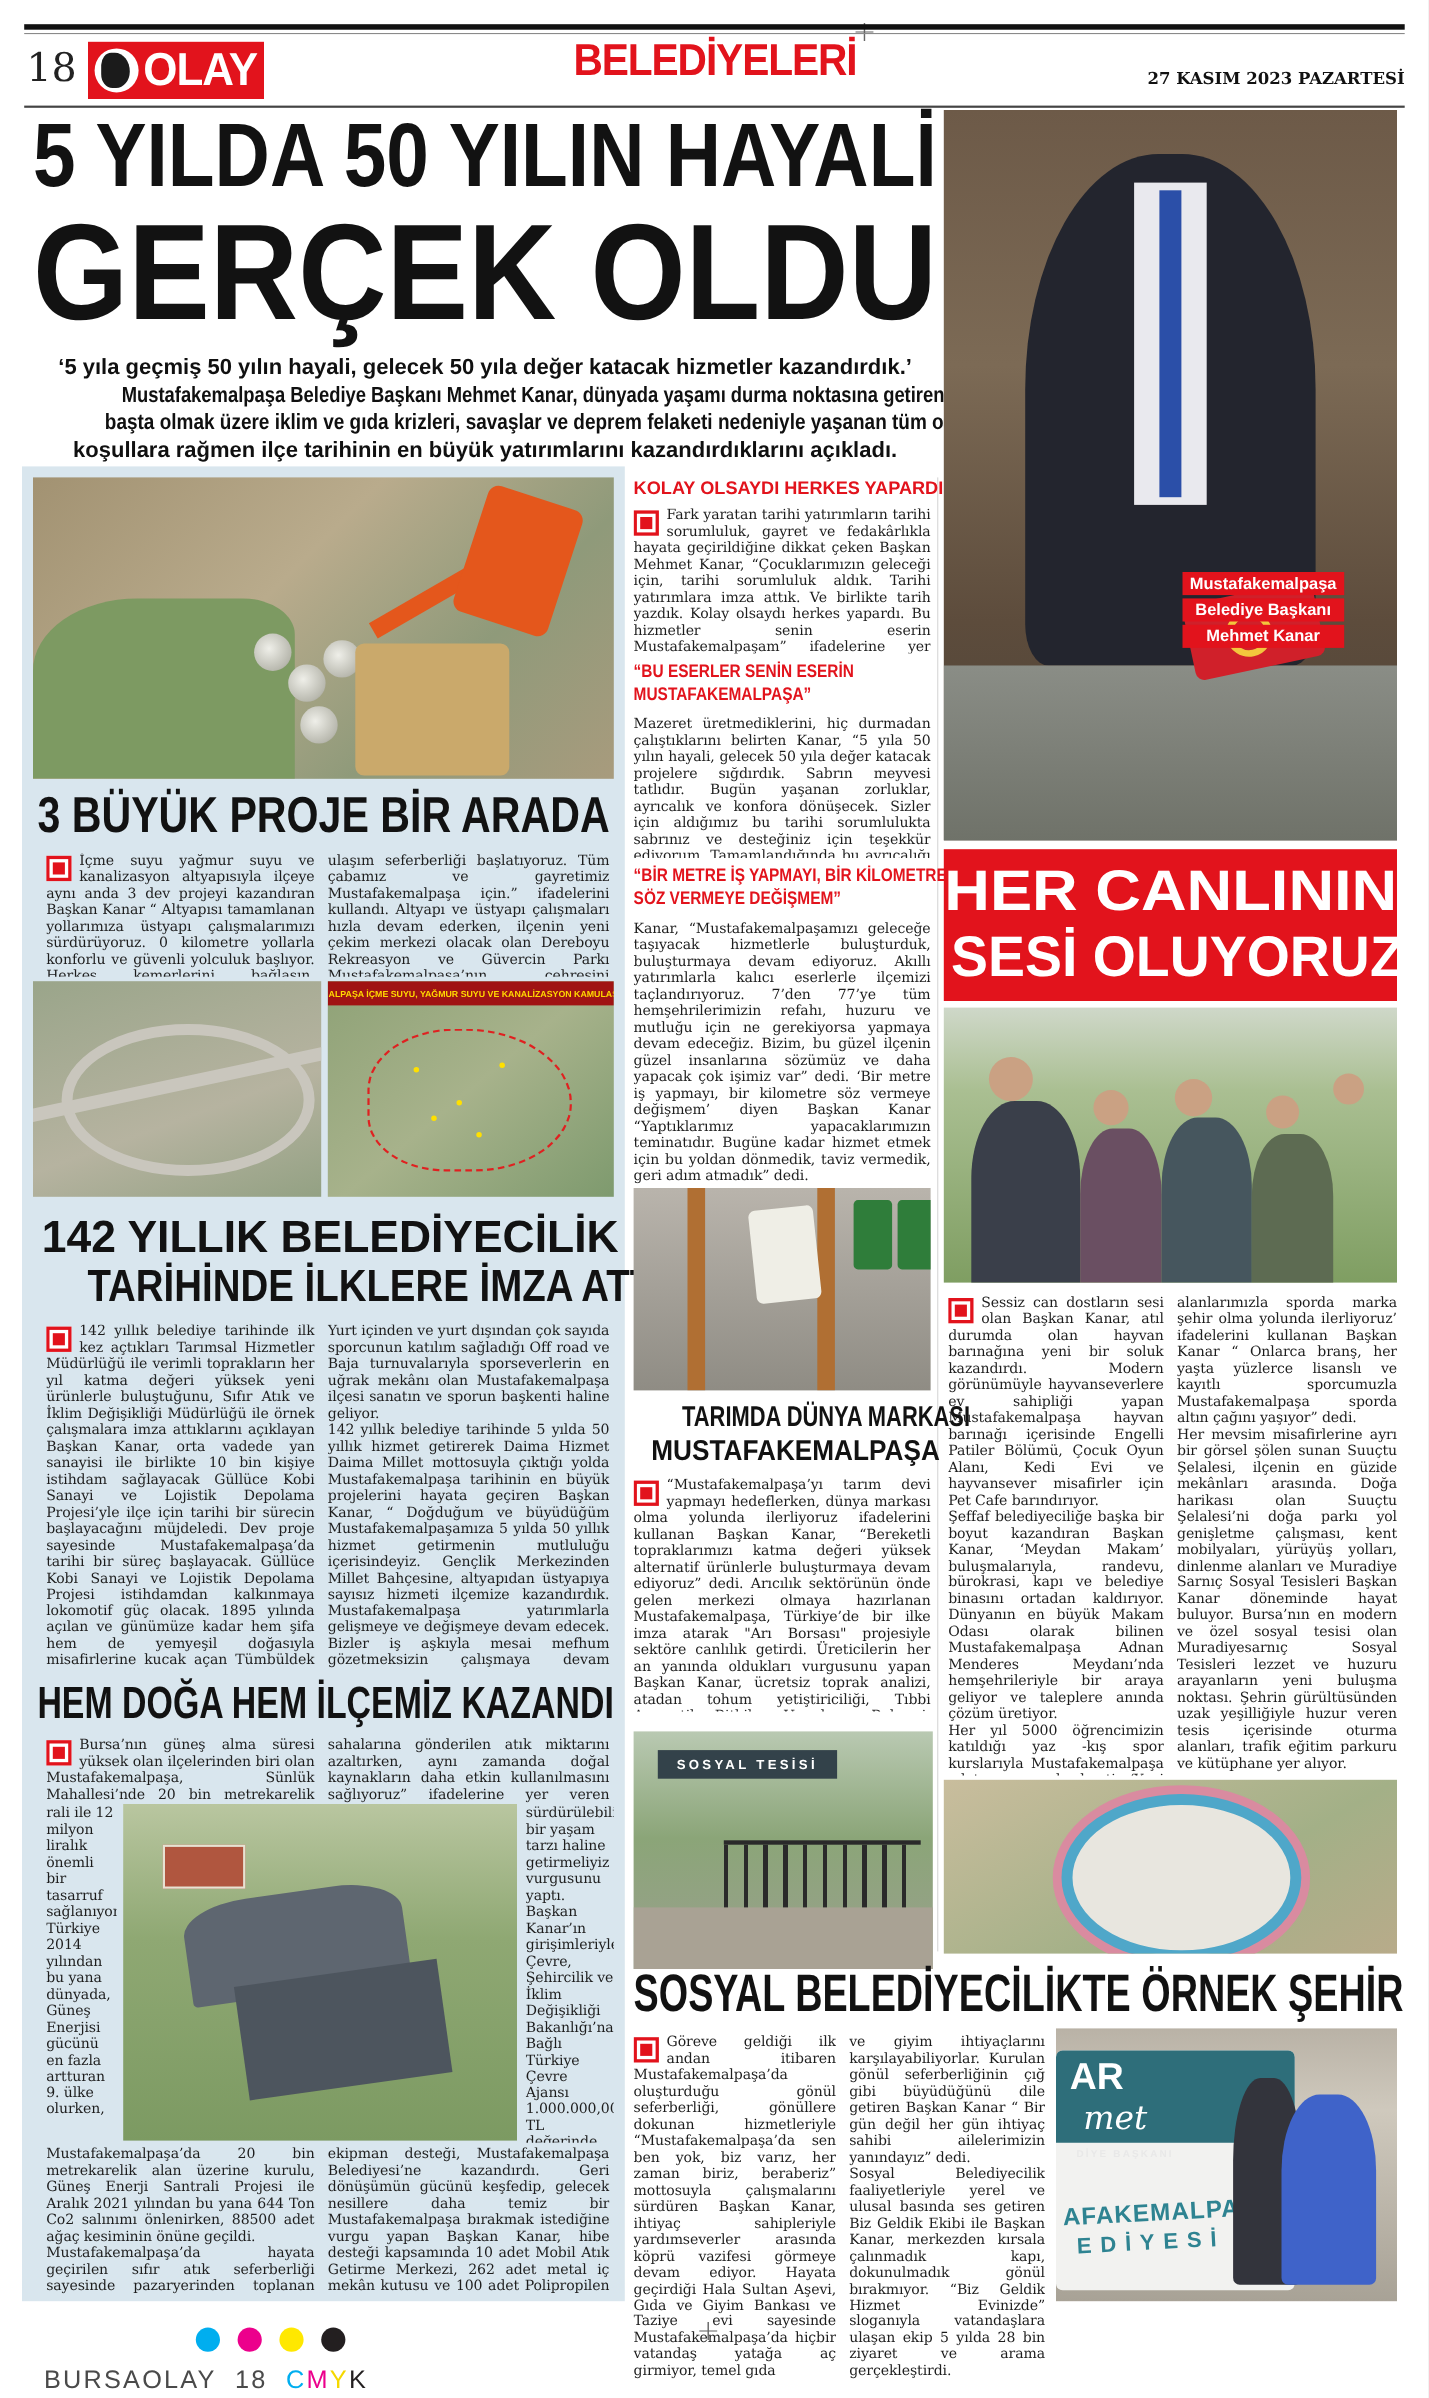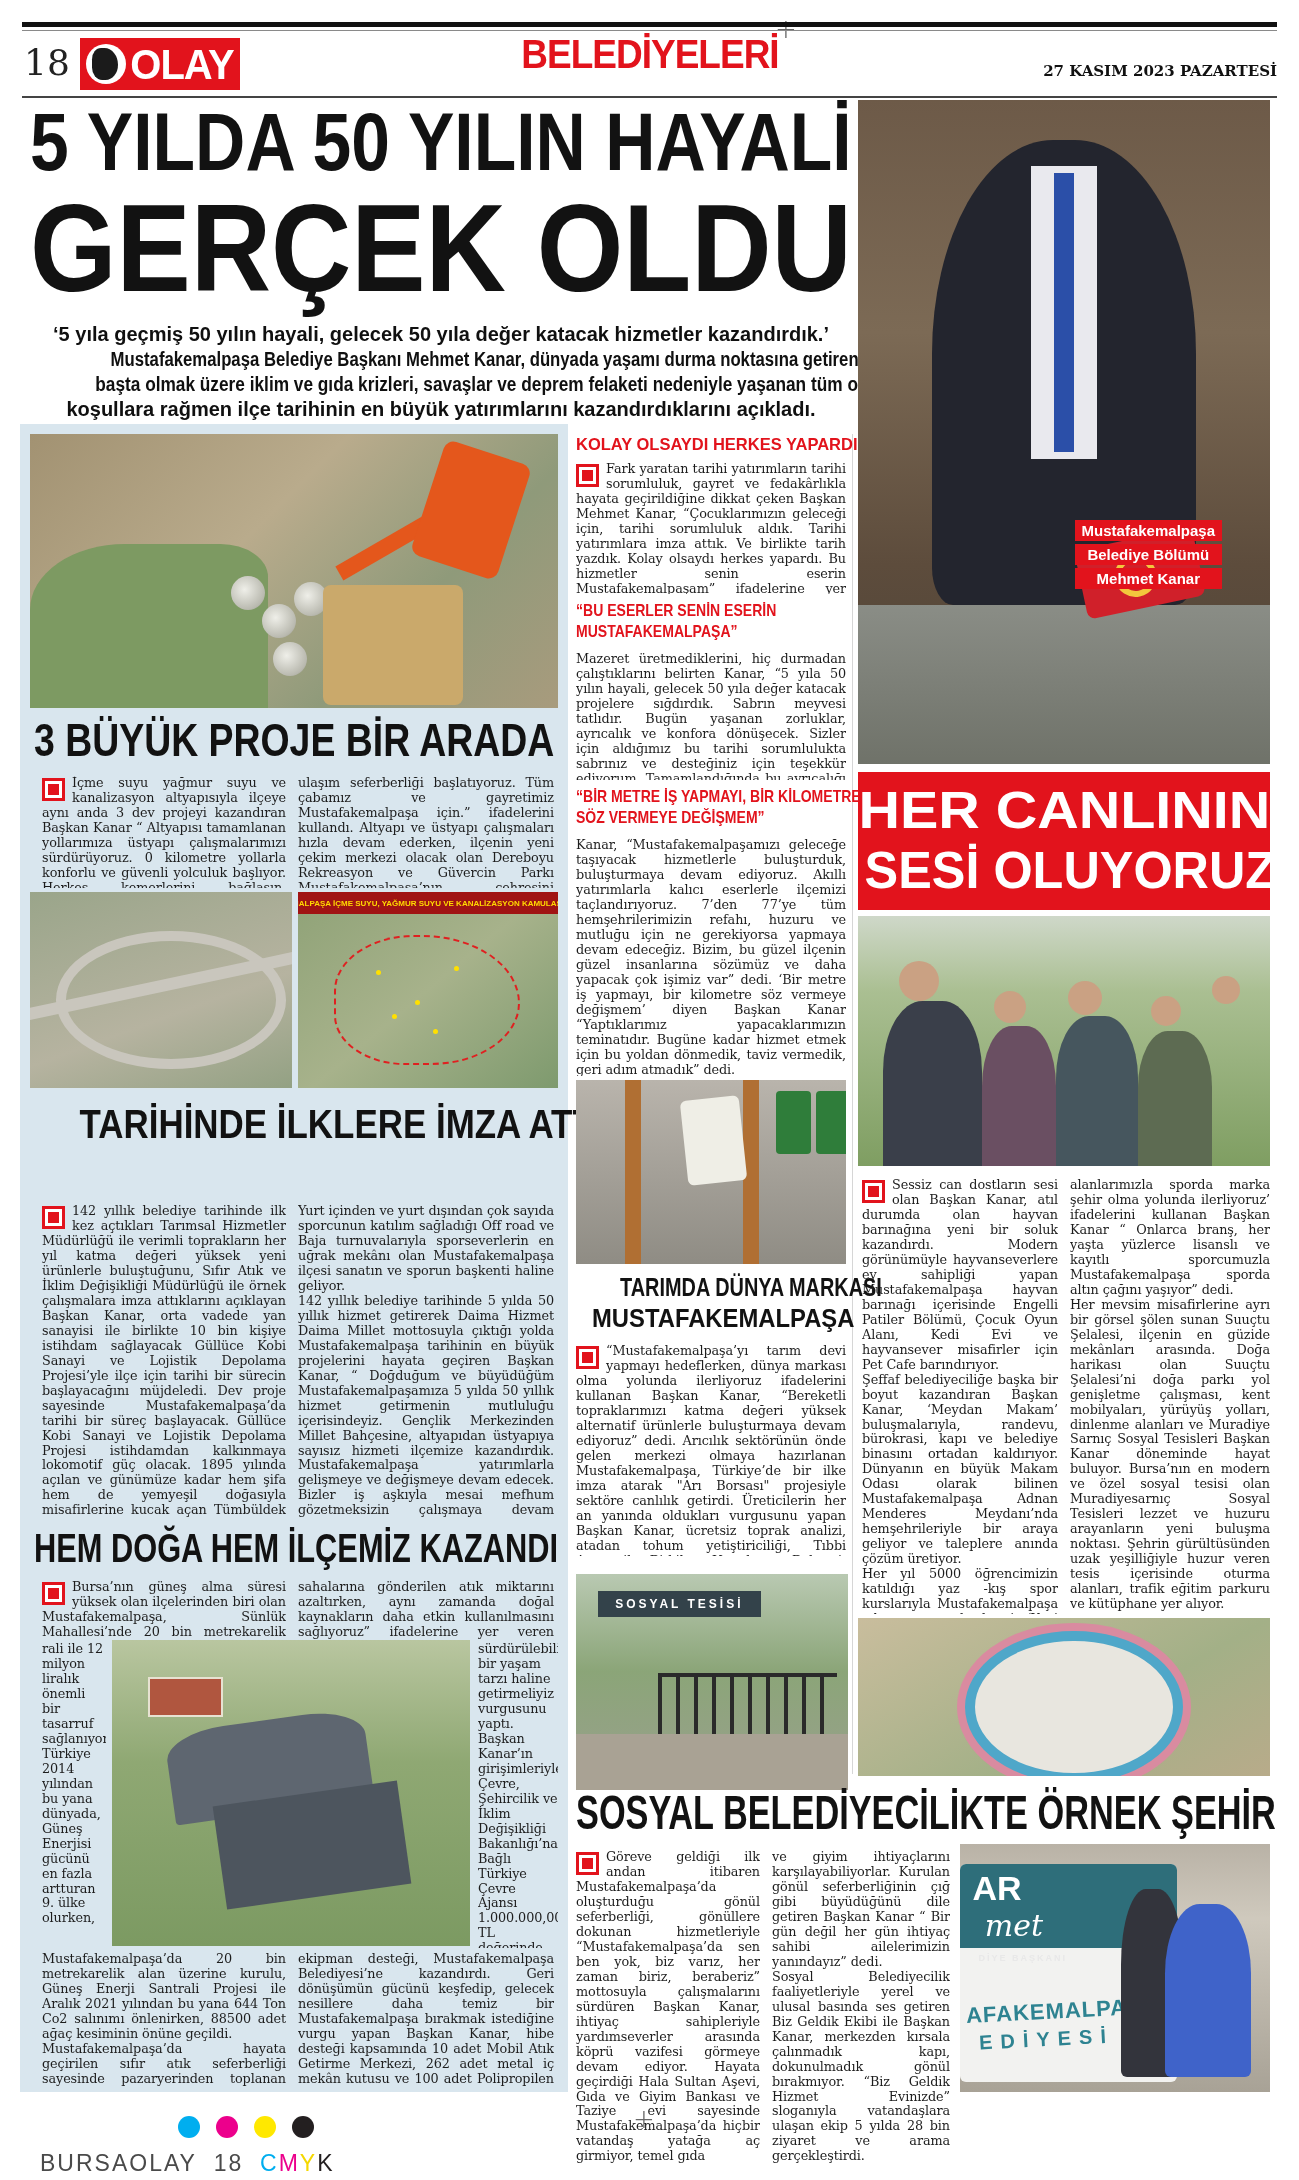--- a/index.html
+++ b/index.html
@@ -170,21 +170,21 @@
   <div class="abs photo ph-portrait">
     <div class="suit"></div>
     <div class="shirt"></div>
     <div class="tie"></div>
     <div class="desk"></div>
     <div class="flag">
         <i></i>
       </div>
     <div class="capstack">
       <span>Mustafakemalpaşa</span>
-      <span>Belediye Bölümü</span>
+      <span>Belediye Başkanı</span>
       <span>Mehmet Kanar</span>
     </div>
   </div>
 
   <div class="abs banner">
     <div><span class="fitline" style="transform: scaleX(1.105);">HER CANLININ</span></div>
     <div><span class="fitline" style="transform: scaleX(0.969);">SESİ OLUYORUZ</span></div>
   </div>
 
   <div class="abs photo ph-selfie">
@@ -223,20 +223,21 @@
     <div class="bound"></div>
     <span class="dot" style="left:30%;top:40%;"></span>
     <span class="dot" style="left:45%;top:55%;"></span>
     <span class="dot" style="left:60%;top:38%;"></span>
     <span class="dot" style="left:52%;top:70%;"></span>
     <span class="dot" style="left:36%;top:62%;"></span>
     <div class="maplabel">MUSTAFAKEMALPAŞA İÇME SUYU, YAĞMUR SUYU VE KANALİZASYON KAMULAŞTIRMA PLANI</div>
   </div>
 
   <div class="abs hl blackhead h142">
+    <div><span class="fitline" style="transform: scaleX(0.985);">142 YILLIK BELEDİYECİLİK</span></div>
     <div><span class="fitline" style="transform: scaleX(0.852);">TARİHİNDE İLKLERE İMZA ATTI</span></div>
   </div>
   <div class="abs body c142a"><span class="bullet"></span><span>142 yıllık belediye tarihinde ilk kez açtıkları Tarımsal Hizmetler Müdürlüğü ile verimli toprakların her yıl katma değeri yüksek yeni ürünlerle buluştuğunu, Sıfır Atık ve İklim Değişikliği Müdürlüğü ile örnek çalışmalara imza attıklarını açıklayan Başkan Kanar, orta vadede yan sanayisi ile birlikte 10 bin kişiye istihdam sağlayacak Güllüce Kobi Sanayi ve Lojistik Depolama Projesi’yle ilçe için tarihi bir sürecin başlayacağını müjdeledi. Dev proje sayesinde Mustafakemalpaşa’da tarihi bir süreç başlayacak. Güllüce Kobi Sanayi ve Lojistik Depolama Projesi istihdamdan kalkınmaya lokomotif güç olacak. 1895 yılında açılan ve günümüze kadar hem şifa hem de yemyeşil doğasıyla misafirlerine kucak açan Tümbüldek Kaplıcaları, Türkiye’nin en önemli Termal Turizm ve Termal suyu konuklarına güzellik ve şifa kaynağı olacak, istihdama da büyük katkı sağlayacak.</span></div>
   <div class="abs body c142b">Yurt içinden ve yurt dışından çok sayıda sporcunun katılım sağladığı Off road ve Baja turnuvalarıyla sporseverlerin en uğrak mekânı olan Mustafakemalpaşa ilçesi sanatın ve sporun başkenti haline geliyor.
 142 yıllık belediye tarihinde 5 yılda 50 yıllık hizmet getirerek Daima Hizmet Daima Millet mottosuyla çıktığı yolda Mustafakemalpaşa tarihinin en büyük projelerini hayata geçiren Başkan Kanar, “ Doğduğum ve büyüdüğüm Mustafakemalpaşamıza 5 yılda 50 yıllık hizmet getirmenin mutluluğu içerisindeyiz. Gençlik Merkezinden Millet Bahçesine, altyapıdan üstyapıya sayısız hizmeti ilçemize kazandırdık. Mustafakemalpaşa yatırımlarla gelişmeye ve değişmeye devam edecek. Bizler iş aşkıyla mesai mefhum gözetmeksizin çalışmaya devam edeceğiz. Bursamız için Mustafakemalpaşamızın için çalışmaya devam” ifadelerini kullandı.</div>
 
   <div class="abs hl blackhead hhem"><span class="fitline" style="transform: scaleX(0.751);">HEM DOĞA HEM İLÇEMİZ KAZANDI</span></div>
   <div class="abs body chem1a"><span class="bullet"></span><span>Bursa’nın güneş alma süresi yüksek olan ilçelerinden biri olan Mustafakemalpaşa, Sünlük Mahallesi’nde 20 bin metrekarelik alanda kurulu olan Güneş Enerji Sant-</span></div>
   <div class="abs body chemn1" style="text-align:left;">rali ile 12 milyon liralık önemli bir tasarruf sağlanıyor. Türkiye 2014 yılından bu yana dünyada, Güneş Enerjisi gücünü en fazla artturan 9. ülke olurken,</div>
   <div class="abs body chem2a">sahalarına gönderilen atık miktarını azaltırken, aynı zamanda doğal kaynakların daha etkin kullanılmasını sağlıyoruz” ifadelerine yer veren Belediye Başkanı Mehmet Kanar,</div>

